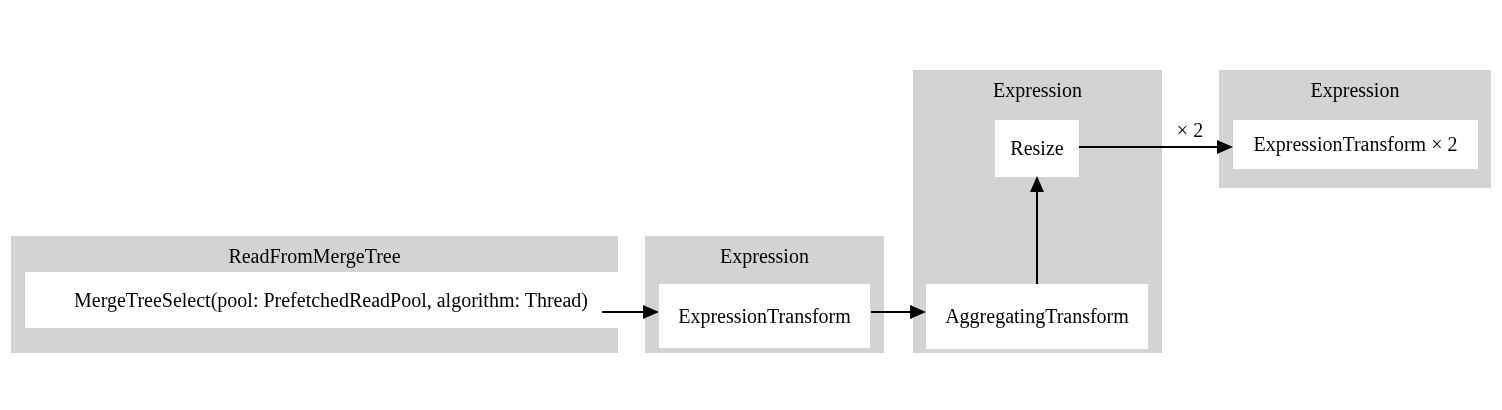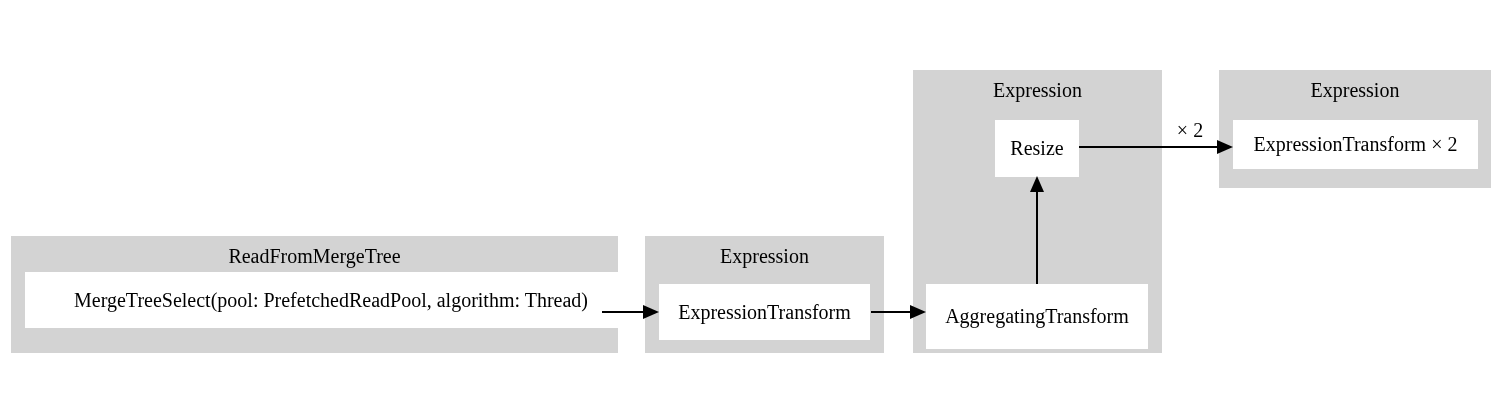--- a/index.html
+++ b/index.html
@@ -72,21 +72,21 @@
     font-size: 20px;
     text-align: center;
     white-space: nowrap;
   }
 
   
   .c1 { left: 11px; top: 236px; width: 607px; height: 117px; text-decoration: underline; }
   .c1 .n1 { left: 14px; top: 36px; width: 612px; height: 56px; }
   
   .c2 { left: 645px; top: 236px; width: 239px; height: 117px; }
-  .c2 .n1 { left: 14px; top: 48px; width: 211px; height: 56px; text-align: center; }
+  .c2 .n1 { left: 14px; top: 48px; width: 211px; height: 64px; text-align: center; }
   
   .c3 { left: 913px; top: 70px; width: 249px; height: 283px; }
   .c3 .resize { left: 82px; top: 50px; width: 84px; height: 57px; }
   .c3 .agg { left: 13px; top: 214px; width: 222px; height: 65px; }
   
   .c4 { left: 1219px; top: 70px; width: 272px; height: 118px; }
   .c4 .n1 { left: 14px; top: 50px; width: 245px; height: 49px; }
 
   
   .e1-line { left: 602px; top: 311px; width: 42px; }

